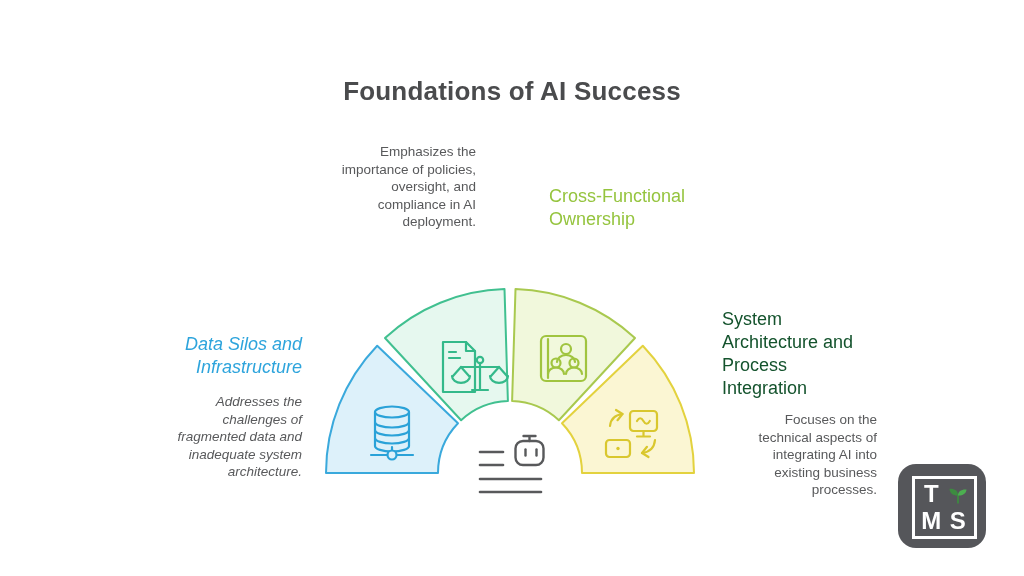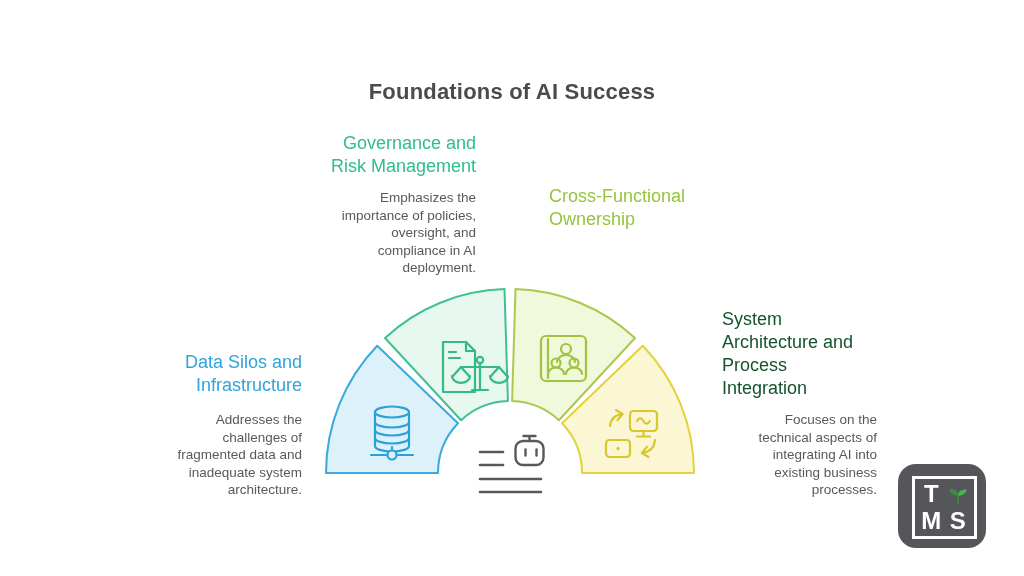--- a/index.html
+++ b/index.html
@@ -4,40 +4,40 @@
 <style>
   html,body{margin:0;padding:0;}
   body{
     width:1024px;height:576px;position:relative;overflow:hidden;
     background:#ffffff;
     font-family:"Liberation Sans", sans-serif;
   }
   .title{
     position:absolute;left:0;right:0;top:79px;
     text-align:center;
-    font-size:22px;font-weight:bold;line-height:25px;
+    font-size:26px;font-weight:bold;line-height:25px;
     letter-spacing:.2px;
   }
   .text-block{position:absolute;}
   .text-block .heading{
     font-size:18px;line-height:23px;font-weight:500;
     white-space:pre-line;
   }
   .text-block .desc{
     font-size:13.5px;line-height:17.5px;color:#58595b;
     white-space:pre-line;
   }
   .align-right{text-align:right;}
   .align-left{text-align:left;}
 
   #block-governance{top:132px;right:548px;width:190px;}
   #block-governance .desc{margin-top:11px;}
   #block-crossfunc{top:149px;left:549px;width:185px;}
   #block-crossfunc .desc{margin-top:13px;}
-  #block-datasilos{top:351px;right:722px;width:190px;}
+  #block-datasilos{top:333px;right:722px;width:190px;font-style:italic;}
   #block-datasilos .desc{margin-top:14px;}
   #block-system{top:308px;left:722px;width:155px;}
   #block-system .desc{margin-top:11px;text-align:right;}
 
   svg.fan{position:absolute;left:0;top:0;}
 
   .logo{
     position:absolute;left:898px;top:464px;width:88px;height:84px;
     border-radius:18px;
   }
@@ -53,22 +53,20 @@
     font-family:"Liberation Sans", sans-serif;
   }
   .logo-sprout{width:24px;height:24px;}
 </style>
 </head>
 <body>
 
 <div class="title" style="color: rgb(74, 75, 77);">Foundations of AI Success</div>
 
 <div class="text-block align-right" id="block-governance">
-  <div class="heading" style="color: rgb(46, 189, 141);">Governance and
-Risk Management</div>
   <div class="desc">Emphasizes the
 importance of policies,
 oversight, and
 compliance in AI
 deployment.</div>
 </div>
 
 <div class="text-block align-left" id="block-crossfunc">
   <div class="heading" style="color: rgb(149, 196, 62); margin-top: 36px;">Cross-Functional
 Ownership</div>

